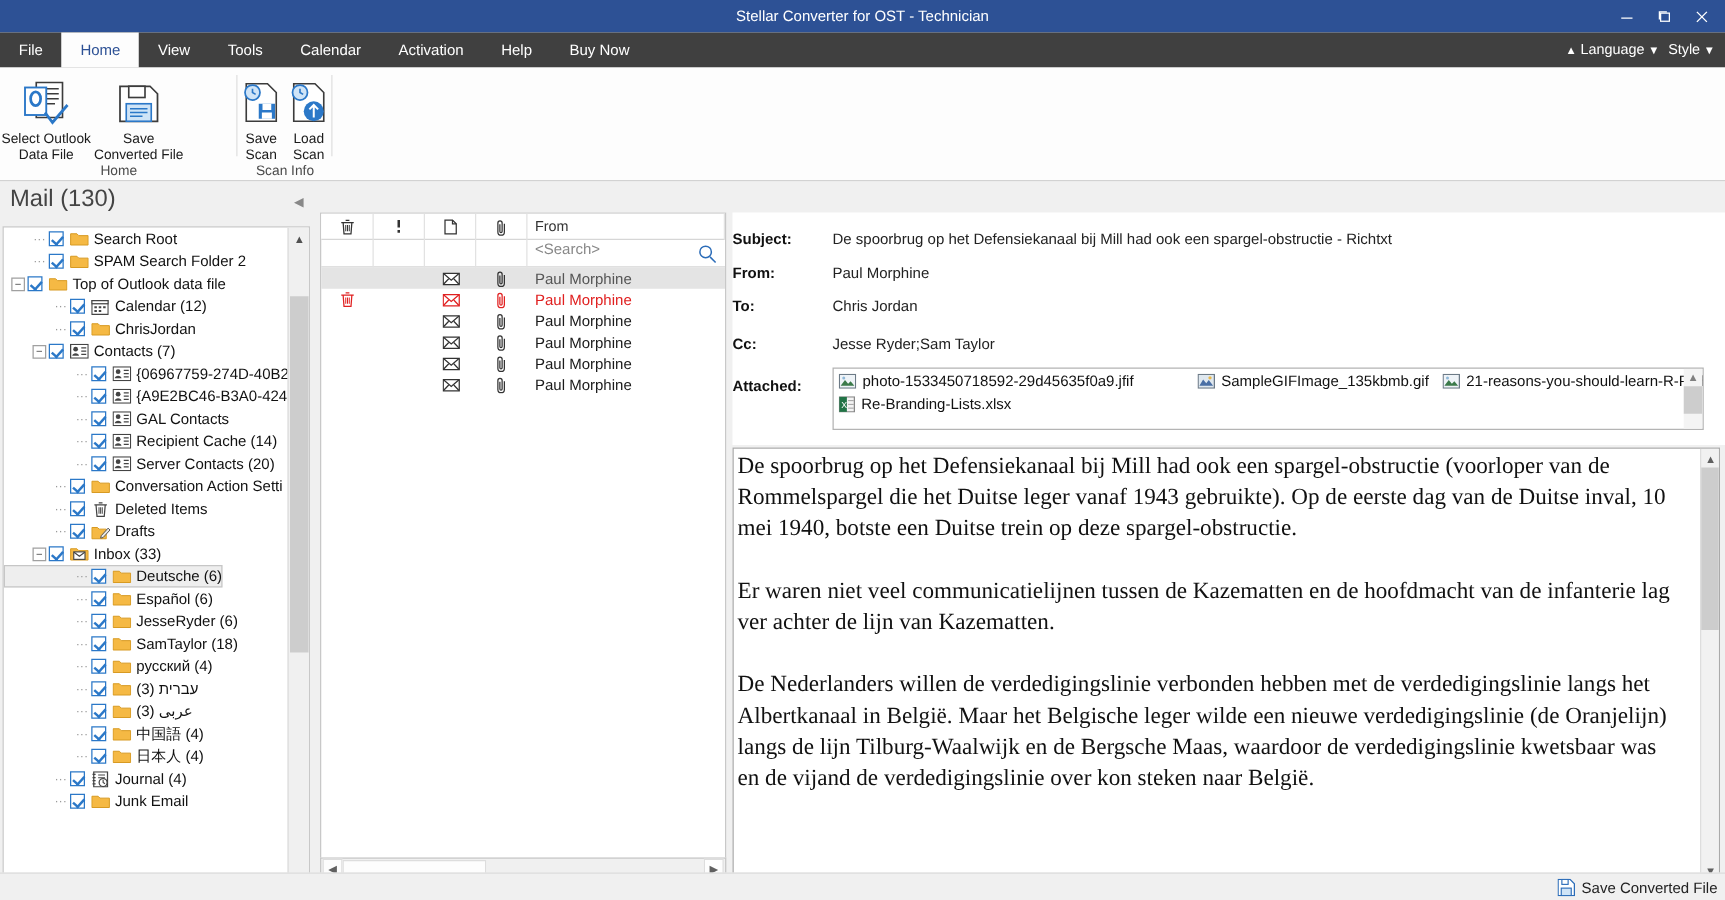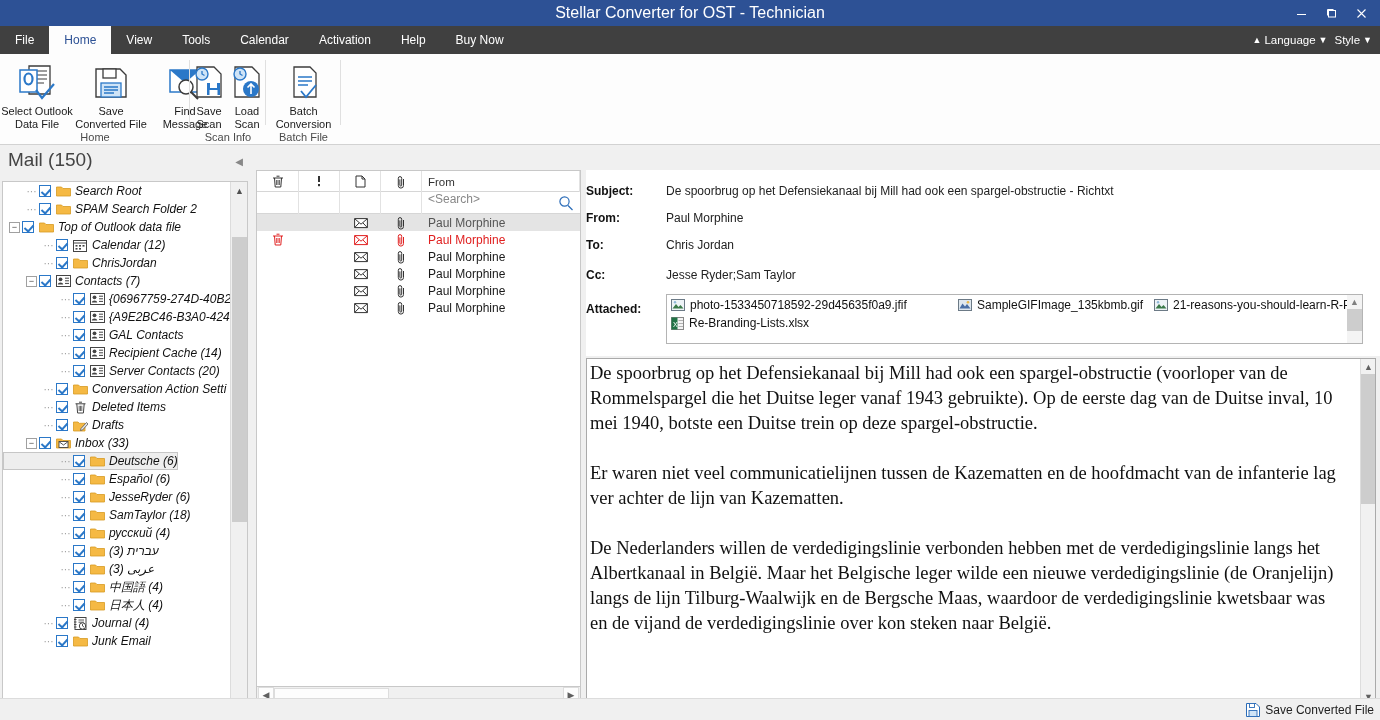--- a/index.html
+++ b/index.html
@@ -13,21 +13,21 @@
   }
   .app { position:relative; width:1380px; height:720px; background:#f0f0f0; }
 
   
   .titlebar {
     position:absolute; left:0; top:0; width:1380px; height:26px;
     background:#2d5195; color:#ffffff;
   }
   .titlebar .title {
     position:absolute; left:0; top:0; width:1380px; height:26px;
-    line-height:26px; text-align:center; font-size:16px; color:#ffffff;
+    line-height:26px; text-align:center; font-size:12px; color:#ffffff;
   }
   .winbtns { position:absolute; right:4px; top:0; height:26px; display:flex; align-items:center; }
   .winbtn {
     width:30px; height:24px; display:flex; align-items:center; justify-content:center;
     color:#ffffff; font-size:12px; cursor:default;
   }
 
   
   .tabstrip {
     position:absolute; left:0; top:26px; width:1380px; height:28px;
@@ -100,21 +100,21 @@
   .cbx {
     width:12px; height:12px; border:1px solid #2b78c8; background:#ffffff;
     display:inline-flex; align-items:center; justify-content:center; flex:none;
     margin-right:4px; position:relative;
   }
   .cbx::after {
     content:""; position:absolute; left:3px; top:1px; width:4px; height:7px;
     border:solid #2b78c8; border-width:0 2px 2px 0; transform:rotate(42deg);
   }
   .ticon { width:16px; height:14px; margin-right:4px; flex:none; display:flex; align-items:center; justify-content:center; }
-  .tlabel { color:#111;font-style:italic; }
+  .tlabel { color:#111; }
 
   
   .tvs { position:absolute; right:0; top:0; width:17px; height:601px; background:#f0f0f0; border-left:1px solid #dcdcdc; }
   .tvs .ar { width:17px; height:17px; display:flex; align-items:center; justify-content:center; font-size:9px; color:#505050; }
   .tvs .thumb { position:absolute; left:1px; width:15px; background:#cdcdcd; }
 
   
   .msglist {
     position:absolute; left:256px; top:170px; width:325px; height:528px;
     background:#ffffff; border:1px solid #c8c8c8;
@@ -260,31 +260,20 @@
           <div class="ico">
             <svg width="38" height="38" viewBox="0 0 38 38">
               <path d="M4 6 H28 L34 12 V34 H4 Z" fill="#fff" stroke="#3c3c3c" stroke-width="1.4"></path>
               <rect x="11" y="6" width="13" height="9" fill="#fff" stroke="#3c3c3c" stroke-width="1.3"></rect>
               <rect x="9" y="20" width="20" height="14" fill="#cfe4f7" stroke="#2b78c8" stroke-width="1.3"></rect>
               <path d="M12 24 H26 M12 27 H26 M12 30 H22" stroke="#2b78c8" stroke-width="1.3"></path>
             </svg>
           </div>
           <div class="lbl"><span>Save</span><br><span>Converted File</span></div>
         </div>
-        <div class="rbtn">
-          <div class="ico">
-            <svg width="38" height="38" viewBox="0 0 38 38">
-              <rect x="4" y="7" width="30" height="22" fill="#fff" stroke="#2b78c8" stroke-width="1.5"></rect>
-              <path d="M4 7 L19 20 L34 7 Z" fill="#2b78c8"></path>
-              <circle cx="20" cy="24" r="7" fill="#fff" stroke="#3c3c3c" stroke-width="1.5"></circle>
-              <path d="M25 29 L32 36" stroke="#3c3c3c" stroke-width="2"></path>
-            </svg>
-          </div>
-          <div class="lbl"><span>Find</span><br><span>Message</span></div>
-        </div>
       </div>
       <div class="glabel">Home</div>
       <div class="sep"></div>
     </div>
 
     <div class="rgroup" style="left:190px; width:76px;">
       <div class="gbody">
         <div class="rbtn" style="width:38px;">
           <div class="ico">
             <svg width="34" height="38" viewBox="0 0 34 38">
@@ -308,41 +297,25 @@
               <path d="M21 31 V21 M17.5 24.5 L21 21 L24.5 24.5" stroke="#fff" stroke-width="1.6" fill="none"></path>
             </svg>
           </div>
           <div class="lbl" style="width:40px;"><span>Load</span><br><span>Scan</span></div>
         </div>
       </div>
       <div class="glabel">Scan Info</div>
       <div class="sep"></div>
     </div>
 
-    <div class="rgroup" style="left:266px; width:75px;">
-      <div class="gbody">
-        <div class="rbtn" style="width:75px;">
-          <div class="ico">
-            <svg width="34" height="38" viewBox="0 0 34 38">
-              <path d="M7 4 H23 L29 10 V34 H7 Z" fill="#fff" stroke="#3c3c3c" stroke-width="1.3"></path>
-              <path d="M11 14 H25 M11 18 H25 M11 22 H21" stroke="#2b78c8" stroke-width="1.6"></path>
-              <path d="M14 28 L19 34 L29 22" fill="none" stroke="#2b78c8" stroke-width="1.8"></path>
-            </svg>
-          </div>
-          <div class="lbl" style="width:75px;"><span>Batch</span><br><span>Conversion</span></div>
-        </div>
-      </div>
-      <div class="glabel">Batch File</div>
-      <div class="sep"></div>
-    </div>
   </div>
 
   <div class="leftpane">
     <div class="mailhdr">
-      <div class="t">Mail (150)</div>
+      <div class="t">Mail (130)</div>
       <div class="collapse">◀</div>
     </div>
 
     <div class="treebox">
       <div class="treeclip" id="tree-clip">
           <div class="tnode">
             <span style="display: inline-block; flex: 0 0 auto; width: 23px; height: 1px;"></span>
             <span class="expander blank">
               <span style="color:#9a9a9a;font-size:10px;">···</span>
             </span>

